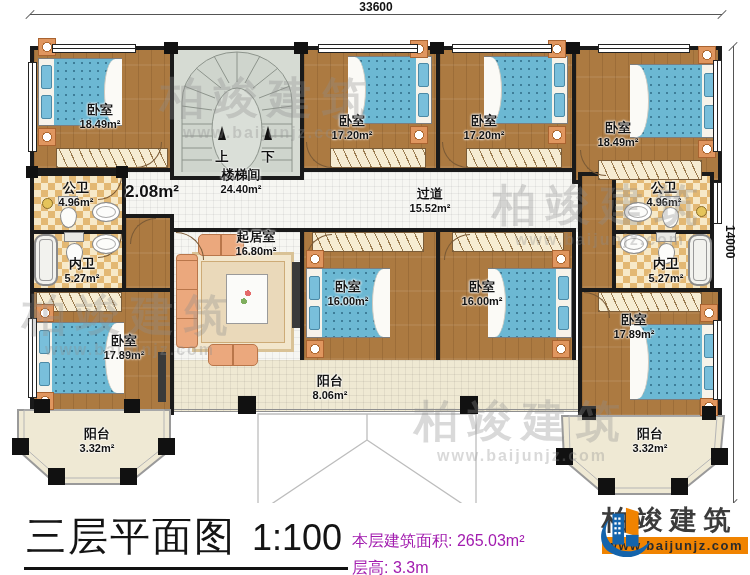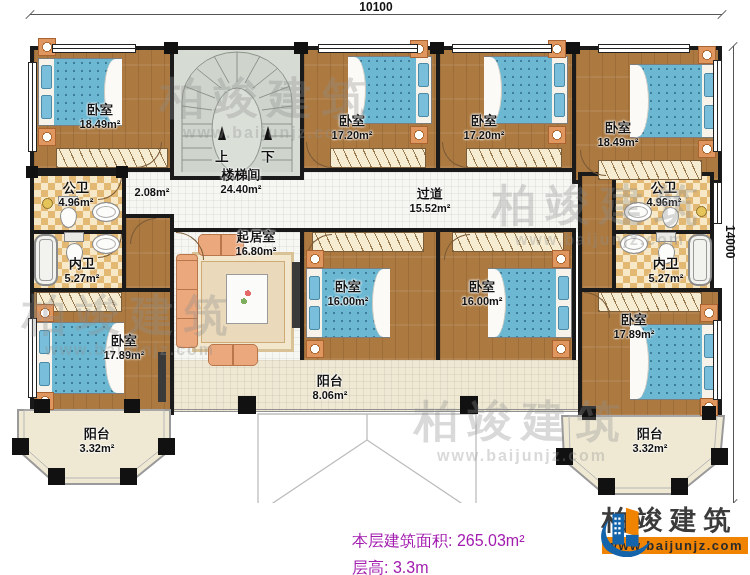--- a/index.html
+++ b/index.html
@@ -23,21 +23,21 @@
         background-image:linear-gradient(rgba(0,0,0,.06) 1px,transparent 1px),
                          linear-gradient(90deg,rgba(0,0,0,.06) 1px,transparent 1px);
         background-size:7px 7px;}
   .stairbg{background-color:#d6dbd3;}
   
   .rlabel{position:absolute;transform:translate(-50%,-50%);text-align:center;color:#111;
           line-height:1.12;white-space:nowrap;z-index:30;
           text-shadow:0 0 2px #fff,0 0 2px #fff,0 0 3px #fff;}
   .rlabel .nm{display:block;font-size:13px;font-weight:bold;}
   .rlabel .ar{display:block;font-size:11px;font-weight:bold;}
-  .slabel{position:absolute;transform:translate(-50%,-50%);font-size:11px;font-weight:bold;color:#111;
+  .slabel{position:absolute;transform:translate(-50%,-50%);font-size:17px;font-weight:bold;color:#111;
           z-index:30;white-space:nowrap;text-shadow:0 0 2px #fff,0 0 2px #fff;}
   
   .hatch{position:absolute;box-sizing:border-box;background-color:#f6ecd2;border:1px solid #7a5c38;
          background-image:repeating-linear-gradient(65deg,#9a7b4f 0 1px,transparent 1px 9px);z-index:12;}
   .pier{position:absolute;background:#111;z-index:22;}
   .win-h{position:absolute;box-sizing:border-box;background:#fff;border:1px solid #222;z-index:21;
          background-image:linear-gradient(to bottom,transparent 42%,#222 42%,#222 56%,transparent 56%);}
   .win-v{position:absolute;box-sizing:border-box;background:#fff;border:1px solid #222;z-index:21;
          background-image:linear-gradient(to right,transparent 42%,#222 42%,#222 56%,transparent 56%);}
   .door{position:absolute;box-sizing:border-box;border:1px solid #7a5a36;z-index:13;}
@@ -428,21 +428,21 @@
       <span class="ar">3.32m²</span>
     </div>
   <div class="rlabel" style="left:650px;top:440px;">
     <span class="nm">阳台</span>
       <span class="ar">3.32m²</span>
     </div>
 
   <div class="dimline" style="left:30px;top:14px;width:692px;height:1px;"></div>
   <div class="tick" style="left:24px;top:14px;transform:rotate(-45deg);"></div>
   <div class="tick" style="left:716px;top:14px;transform:rotate(-45deg);"></div>
-  <div class="dimtext" style="left:336px;top:0px;width:80px;text-align:center;">10100</div>
+  <div class="dimtext" style="left:336px;top:0px;width:80px;text-align:center;">33600</div>
   <div class="dimline" style="left:733px;top:46px;width:1px;height:458px;"></div>
   <div class="tick" style="left:727px;top:46px;transform:rotate(-45deg);"></div>
   <div class="tick" style="left:727px;top:503px;transform:rotate(-45deg);"></div>
   <div class="dimtext" style="left:737px;top:225px;transform:rotate(90deg);transform-origin:left top;">14000</div>
 
   <div class="wm" style="left:268px;top:105px;">
     <span class="big">柏竣建筑</span>
     <span class="url">www.baijunjz.com</span>
     </div>
   <div class="wm" style="left:600px;top:212px;">
@@ -452,20 +452,24 @@
   <div class="wm" style="left:130px;top:322px;">
     <span class="big">柏竣建筑</span>
     <span class="url">www.baijunjz.com</span>
     </div>
   <div class="wm" style="left:522px;top:428px;">
     <span class="big">柏竣建筑</span>
     <span class="url">www.baijunjz.com</span>
     </div>
 
   <div class="footer">
+    <div class="titlewrap">
+      <span class="ftitle">三层平面图</span>
+      <span class="fscale">1:100</span>
+    </div>
     <div class="finfo">
       <div class="l1">
         <span>本层建筑面积:</span>
         <span>265.03m²</span>
       </div>
       <div class="l2">
         <span>层高:</span>
         <span>3.3m</span>
       </div>
     </div>

